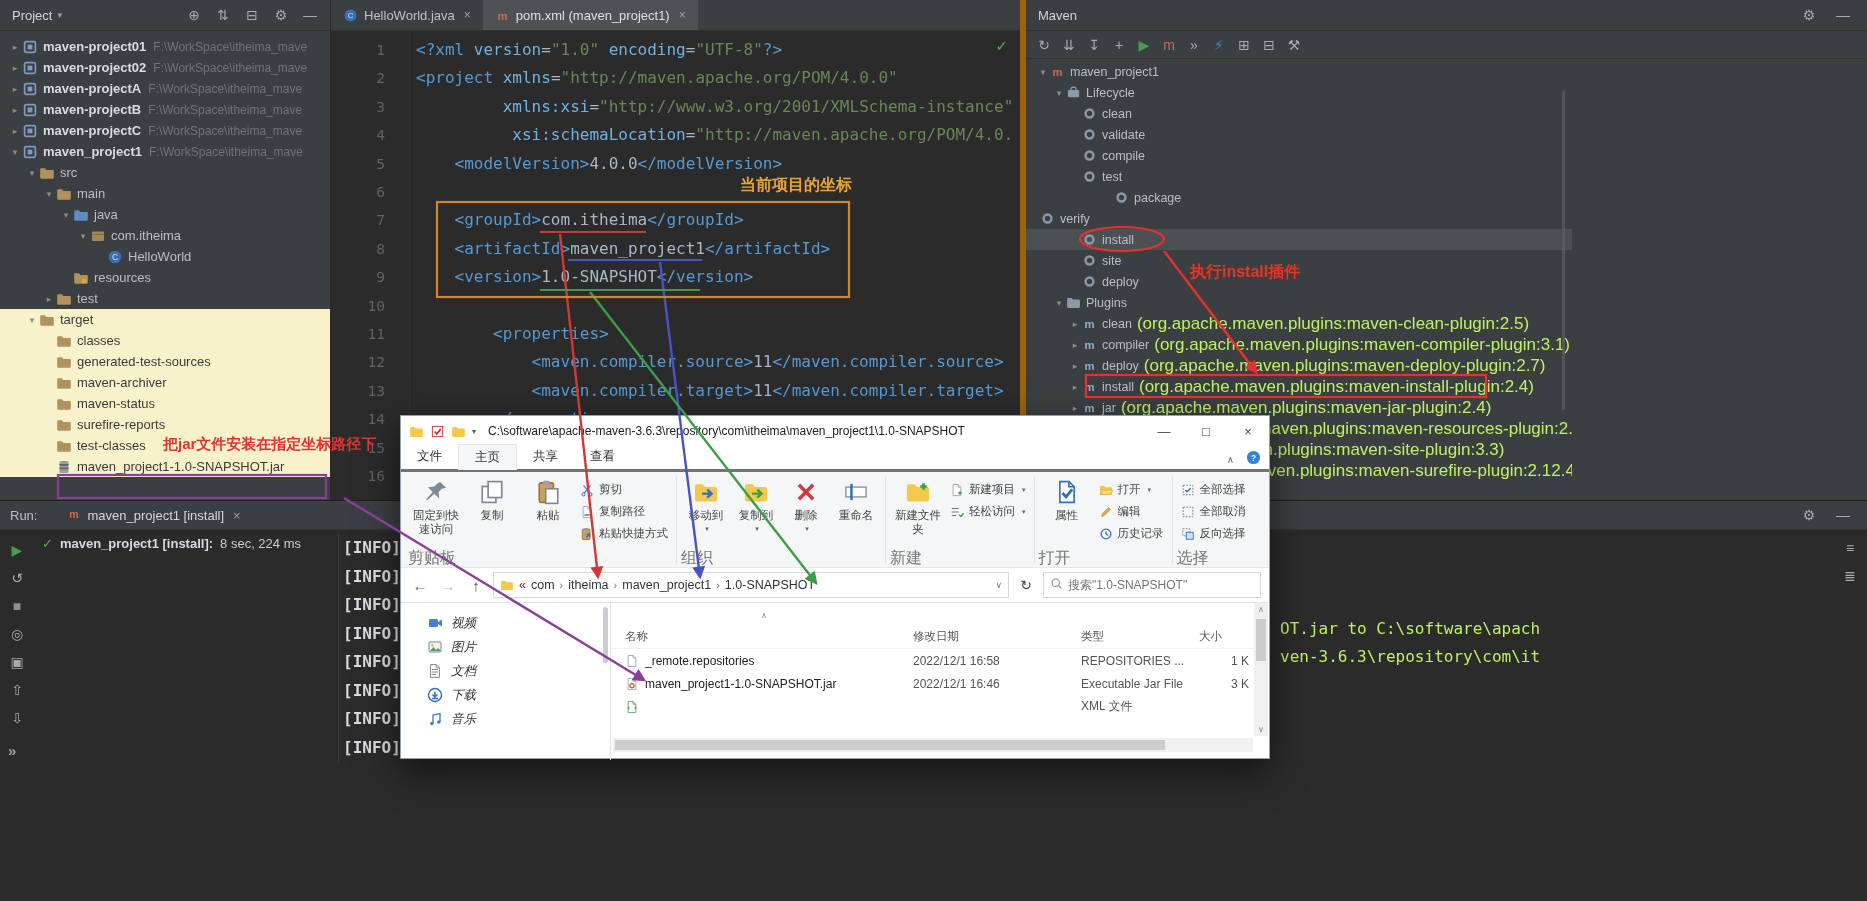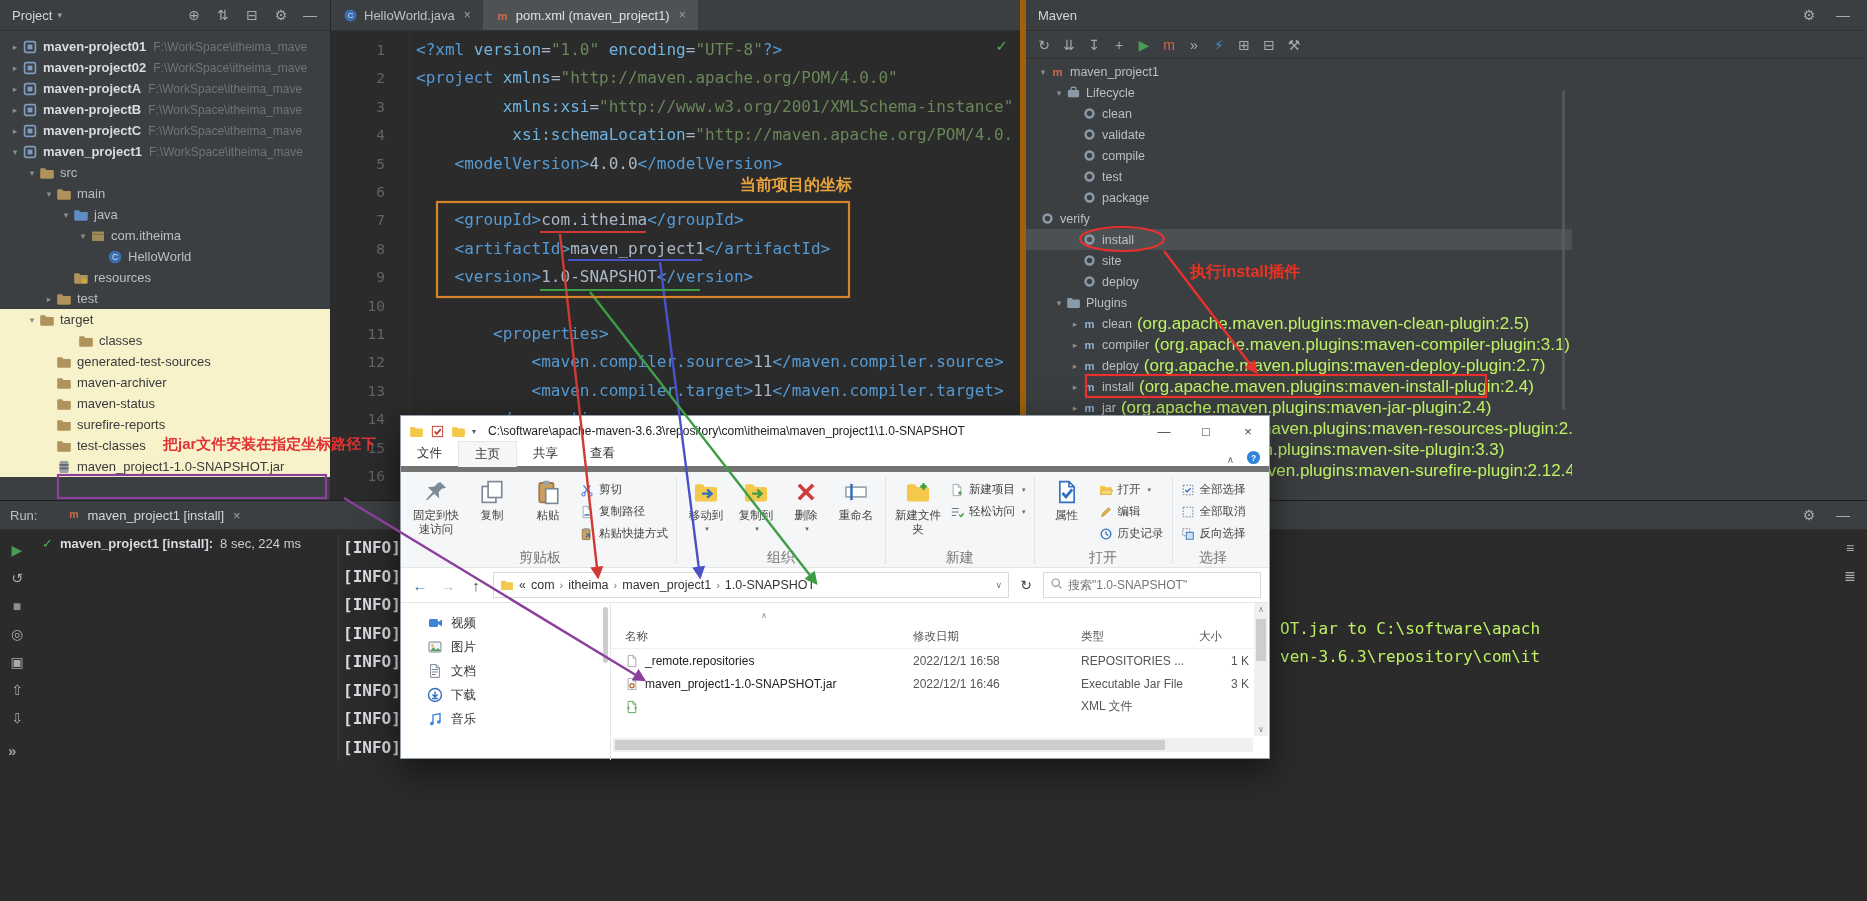--- a/index.html
+++ b/index.html
@@ -74,45 +74,45 @@
   #lbl-jar{left:163px;top:435px;font-size:15px;}
 
   
   #explorer{position:absolute;left:400px;top:415px;width:870px;height:344px;background:#fff;border:1px solid #95a0ab;box-shadow:0 12px 34px rgba(0,0,0,.55);z-index:20;color:#333;font-size:12px;}
   #ex-titlebar{height:30px;display:flex;align-items:center;padding-left:8px;background:#fff;}
   #ex-titlebar-icons{display:flex;align-items:center;gap:6px;}
   .ex-caret{font-size:8px;color:#555;}
   #ex-title{margin-left:12px;font-size:12px;color:#222;flex:1;white-space:nowrap;overflow:hidden;}
   #ex-controls{display:flex;height:30px;}
   .ex-ctl{width:42px;display:flex;align-items:center;justify-content:center;font-size:13px;color:#444;}
-  #ex-tabs{height:26px;display:flex;align-items:flex-end;background:#fff;border-bottom:6px solid #737373;position:relative;}
+  #ex-tabs{height:26px;display:flex;align-items:flex-end;background:#fff;border-bottom:3px solid #737373;position:relative;}
   .ex-tab{padding:4px 16px;font-size:12.5px;color:#333;}
   .ex-tab.active{background:#f5f6f7;border:1px solid #e4e5e6;border-bottom:none;margin-bottom:-1px;}
   #ex-tab-right{position:absolute;right:8px;top:4px;display:flex;gap:12px;align-items:center;}
   #ex-collapse{color:#666;font-size:10px;}
   #ex-ribbon{height:96px;background:#f5f6f7;border-bottom:1px solid #e4e5e6;display:flex;padding:2px 4px 0 4px;}
   .rgroup{display:flex;flex-direction:column;padding:0 3px;}
   .rgc{flex:1;display:flex;align-items:flex-start;}
-  .rgroup-label{text-align:center;font-size:14px;color:#777;height:17px;line-height:15px;}
+  .rgroup-label{font-size:16px;color:#777;height:17px;line-height:15px;}
   .rsep{width:1px;background:#e2e3e4;margin:3px 1px;}
   .bigbtn{width:56px;display:flex;flex-direction:column;align-items:center;padding-top:5px;gap:3px;font-size:11.5px;color:#444;text-align:center;line-height:1.25;}
   .bigbtn.narrow{width:50px;}
   .smallcol{display:flex;flex-direction:column;justify-content:flex-start;padding:8px 4px 0 4px;gap:7px;}
   .smallbtn{display:flex;align-items:center;gap:5px;font-size:11.5px;color:#444;white-space:nowrap;}
   .mini-caret{font-size:7px;color:#666;margin-left:2px;}
   #ex-addressbar{height:35px;display:flex;align-items:center;gap:6px;padding:0 8px;border-bottom:1px solid #e4e5e6;background:#fff;}
   .nav-glyph{font-size:15px;width:22px;text-align:center;}
   #ex-breadcrumb{flex:1;height:26px;border:1px solid #d9dadb;display:flex;align-items:center;padding:0 6px;gap:5px;font-size:12.5px;color:#333;white-space:nowrap;overflow:hidden;}
   .crumb-sep{color:#777;font-size:11px;}
   #ex-bc-caret{margin-left:auto;color:#777;font-size:9px;}
   #ex-refresh{font-size:14px;color:#444;width:22px;text-align:center;}
   #ex-search{width:218px;height:26px;border:1px solid #d9dadb;display:flex;align-items:center;gap:5px;padding:0 6px;}
   #ex-search input{border:none;outline:none;width:100%;font-size:12px;color:#555;font-family:"Liberation Sans","DejaVu Sans",sans-serif;background:transparent;}
   #ex-content{display:flex;height:157px;position:relative;}
-  #ex-nav{width:210px;border-right:1px solid #e4e5e6;padding:8px 0 0 26px;position:relative;}
+  #ex-nav{width:210px;border-right:1px solid #e4e5e6;padding:8px 0 0 26px;position:relative;font-style:italic;}
   .nav-item{display:flex;align-items:center;gap:8px;height:24px;font-size:12.5px;color:#333;}
   #ex-nav-scroll{position:absolute;right:2px;top:4px;width:5px;height:56px;background:#cacdd0;border-radius:3px;}
   #ex-files{flex:1;position:relative;padding-top:22px;overflow:hidden;}
   .fgrid{display:grid;grid-template-columns:288px 168px 118px 52px;align-items:center;padding-left:14px;}
   #ex-fheader{height:24px;color:#555;font-size:11.5px;border-bottom:1px solid #f0f0f0;}
   #ex-sort{position:absolute;top:8px;left:150px;color:#888;font-size:8px;}
   .frow{height:23px;font-size:12px;color:#555;}
   .frow .fname{display:flex;align-items:center;gap:6px;color:#222;overflow:hidden;white-space:nowrap;}
   .frow .fsize{text-align:right;padding-right:2px;overflow:hidden;white-space:nowrap;}
   #ex-hscroll{position:absolute;left:2px;right:16px;bottom:8px;height:14px;background:#f0f0f0;}
@@ -275,21 +275,21 @@
         </div>
         <div class="trow hl" style="padding-left: 25px;">
           <span class="chev">▾</span>
           <span class="ico">
             <svg viewBox="0 0 16 16" width="16" height="16">
               <path d="M1.2 4.4c0-.7.5-1.2 1.2-1.2h3.5L7.4 4.9h6.2c.7 0 1.2.5 1.2 1.2v6.5c0 .7-.5 1.2-1.2 1.2H2.4c-.7 0-1.2-.5-1.2-1.2z" fill="#af925c"></path>
             </svg>
           </span>
           <span class="lbl">target</span>
         </div>
-        <div class="trow hl" style="padding-left: 64px;">
+        <div class="trow hl" style="padding-left: 42px;">
           <span class="chev"></span>
           <span class="ico">
             <svg viewBox="0 0 16 16" width="16" height="16">
               <path d="M1.2 4.4c0-.7.5-1.2 1.2-1.2h3.5L7.4 4.9h6.2c.7 0 1.2.5 1.2 1.2v6.5c0 .7-.5 1.2-1.2 1.2H2.4c-.7 0-1.2-.5-1.2-1.2z" fill="#af925c"></path>
             </svg>
           </span>
           <span class="lbl">classes</span>
         </div>
         <div class="trow hl" style="padding-left: 42px;">
           <span class="chev"></span>
@@ -466,21 +466,21 @@
         </div>
         <div class="trow" style="padding-left: 42px;">
           <span class="chev"></span>
           <span class="ico">
             <svg viewBox="0 0 16 16" width="15" height="15">
               <circle cx="8" cy="8" r="4.2" fill="none" stroke="#8b9aa8" stroke-width="2.6"></circle>
             </svg>
           </span>
           <span class="lbl">test</span>
         </div>
-        <div class="trow" style="padding-left: 42px;">
+        <div class="trow" style="padding-left: 42px; margin-left: 32px;">
           <span class="chev"></span>
           <span class="ico">
             <svg viewBox="0 0 16 16" width="15" height="15">
               <circle cx="8" cy="8" r="4.2" fill="none" stroke="#8b9aa8" stroke-width="2.6"></circle>
             </svg>
           </span>
           <span class="lbl">package</span>
         </div>
         <div class="trow" style="">
           <span class="chev"></span>

